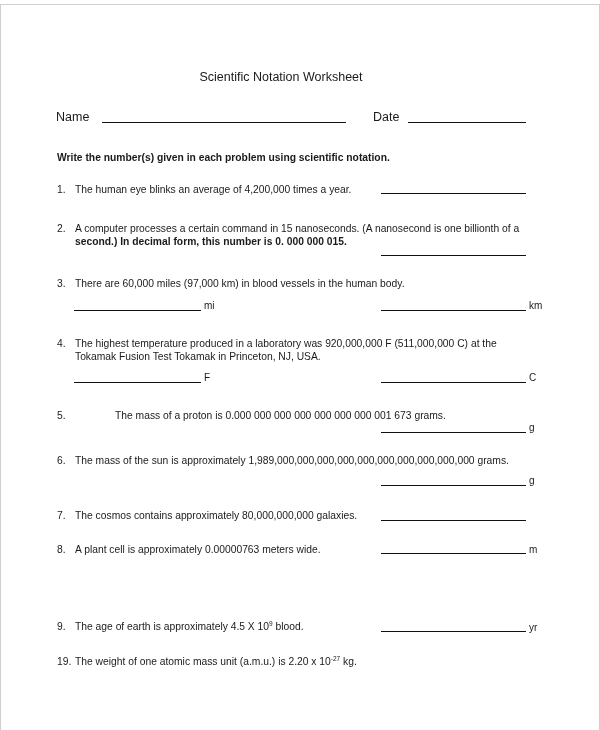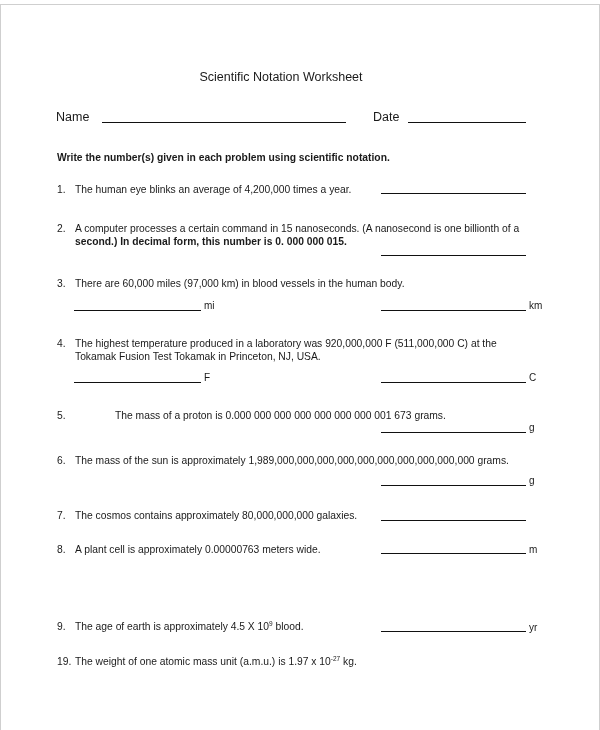--- a/index.html
+++ b/index.html
@@ -158,16 +158,16 @@
 
   <div>
     <div class="abs q qnum" style="top:617px;">9.</div>
     <div class="abs q qtext" style="top:617px;"><span>The age of earth is approximately 4.5 X 10</span><sup>9</sup><span> blood.</span></div>
     <div class="blank blank-right" style="top:626px;"></div>
     <div class="abs unit unit-right" style="top:618px;">yr</div>
   </div>
 
   <div>
     <div class="abs q" style="left:56px; top:652px;">19.</div>
-    <div class="abs q qtext" style="top:652px;"><span>The weight of one atomic mass unit (a.m.u.) is 1.97 x 10</span><sup>-27</sup><span> kg.</span></div>
+    <div class="abs q qtext" style="top:652px;"><span>The weight of one atomic mass unit (a.m.u.) is 2.20 x 10</span><sup>-27</sup><span> kg.</span></div>
   </div>
 
 </div>
 
 </body></html>

